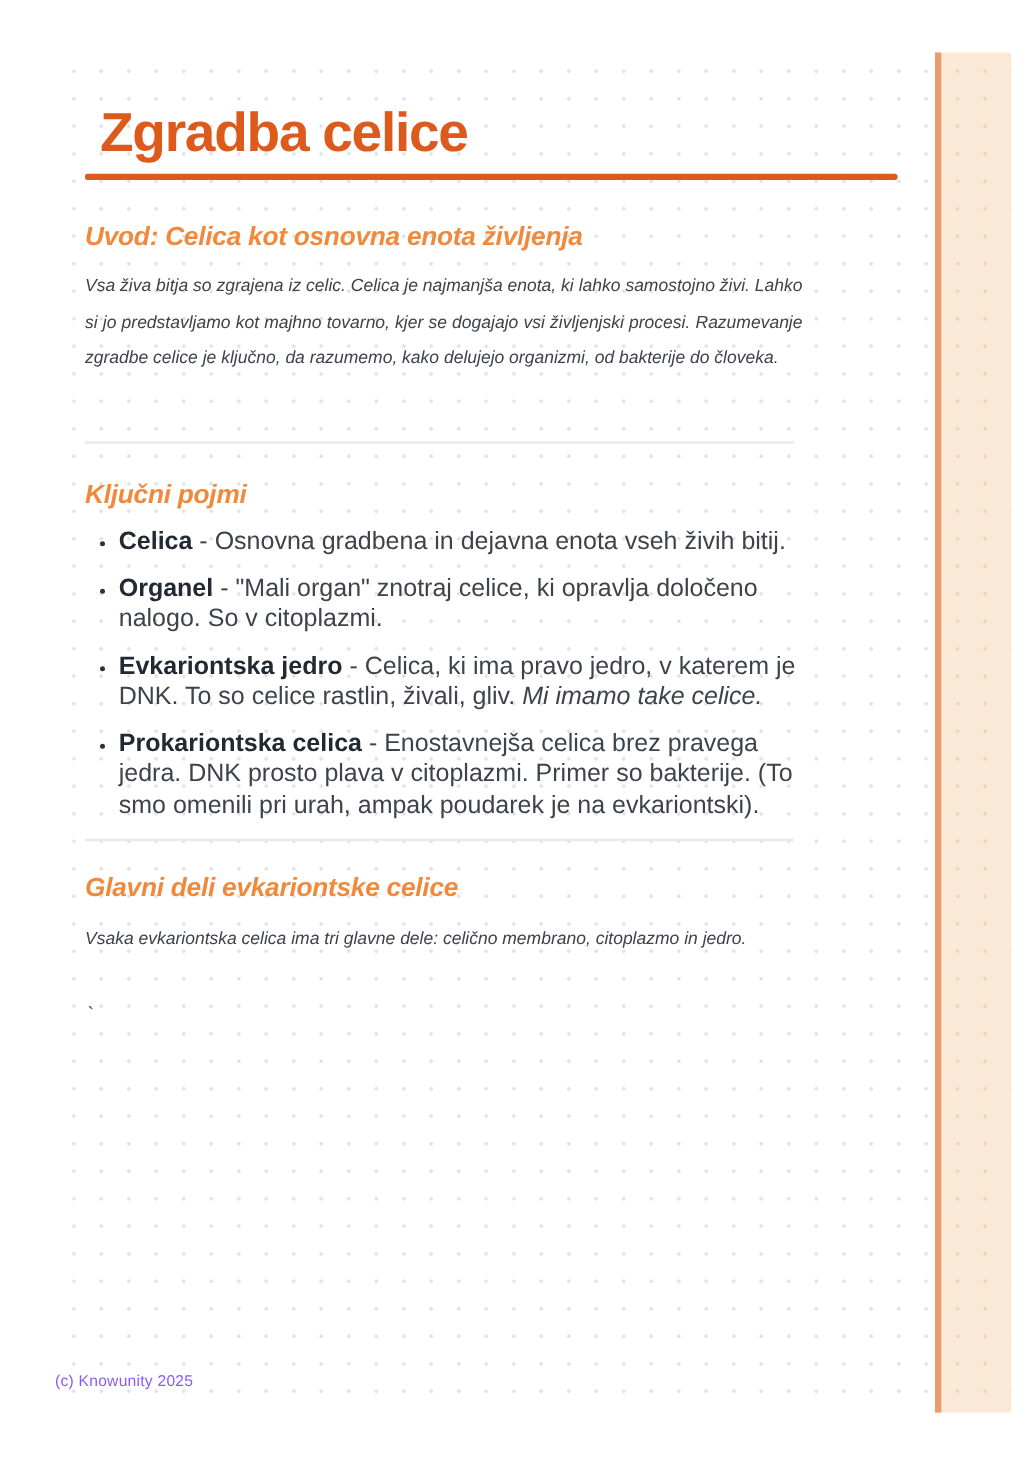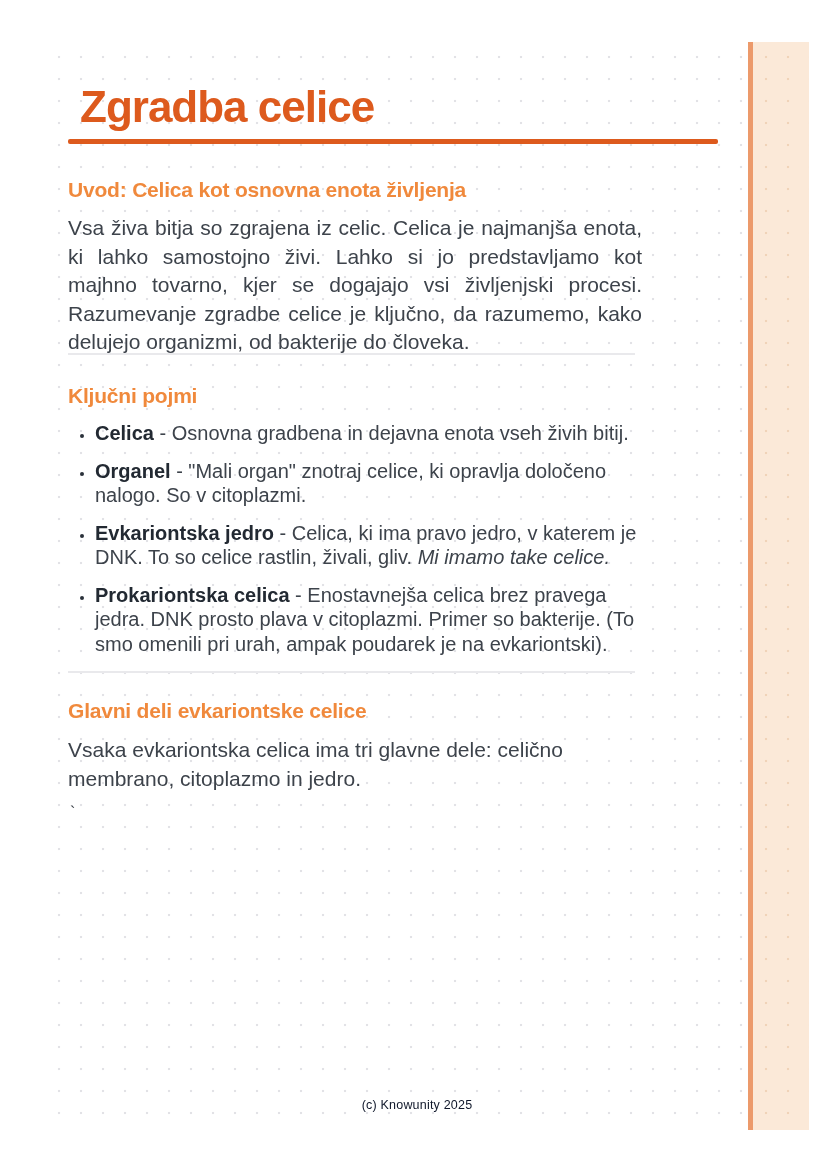--- a/index.html
+++ b/index.html
@@ -61,33 +61,35 @@
 
   h2.section-heading {
     position: absolute;
     left: 0;
     margin: 0;
     font-size: 21px;
     line-height: 1.2;
     font-weight: 700;
     letter-spacing: -0.2px;
     color: #f0893c;
+    font-style: italic;
   }
   .h2-intro { top: 177px; }
   .h2-terms { top: 383px; }
   .h2-parts { top: 698px; }
 
   p.body-par {
     position: absolute;
     left: 0;
     margin: 0;
     width: 574px;
-    font-size: 21px;
+    font-size: 14px;
     line-height: 28.5px;
     color: #3d434b;
+    font-style: italic;
   }
   .par-intro { top: 214px; text-align: justify; }
   .par-parts { top: 736px; }
 
   .divider {
     position: absolute;
     left: 0;
     width: 567px; height: 2px;
     background: #e9e9ec;
     border: none;
@@ -116,24 +118,24 @@
     position: absolute;
     left: 2px; top: 804px;
     font-size: 16px;
     color: #3d434b;
   }
 
   .copyright {
     position: absolute;
     left: 44px; top: 1098px;
     width: 746px;
-    text-align: center;
+    text-align: left;
     font-size: 12.5px;
     letter-spacing: 0.2px;
-    color: #0f172a;
+    color: #8b5cf6;
     z-index: 5;
   }
 </style>
 </head>
 <body>
 
 <div class="dots-layer"></div>
 <div class="side-stripe"></div>
 
 <div class="content">

